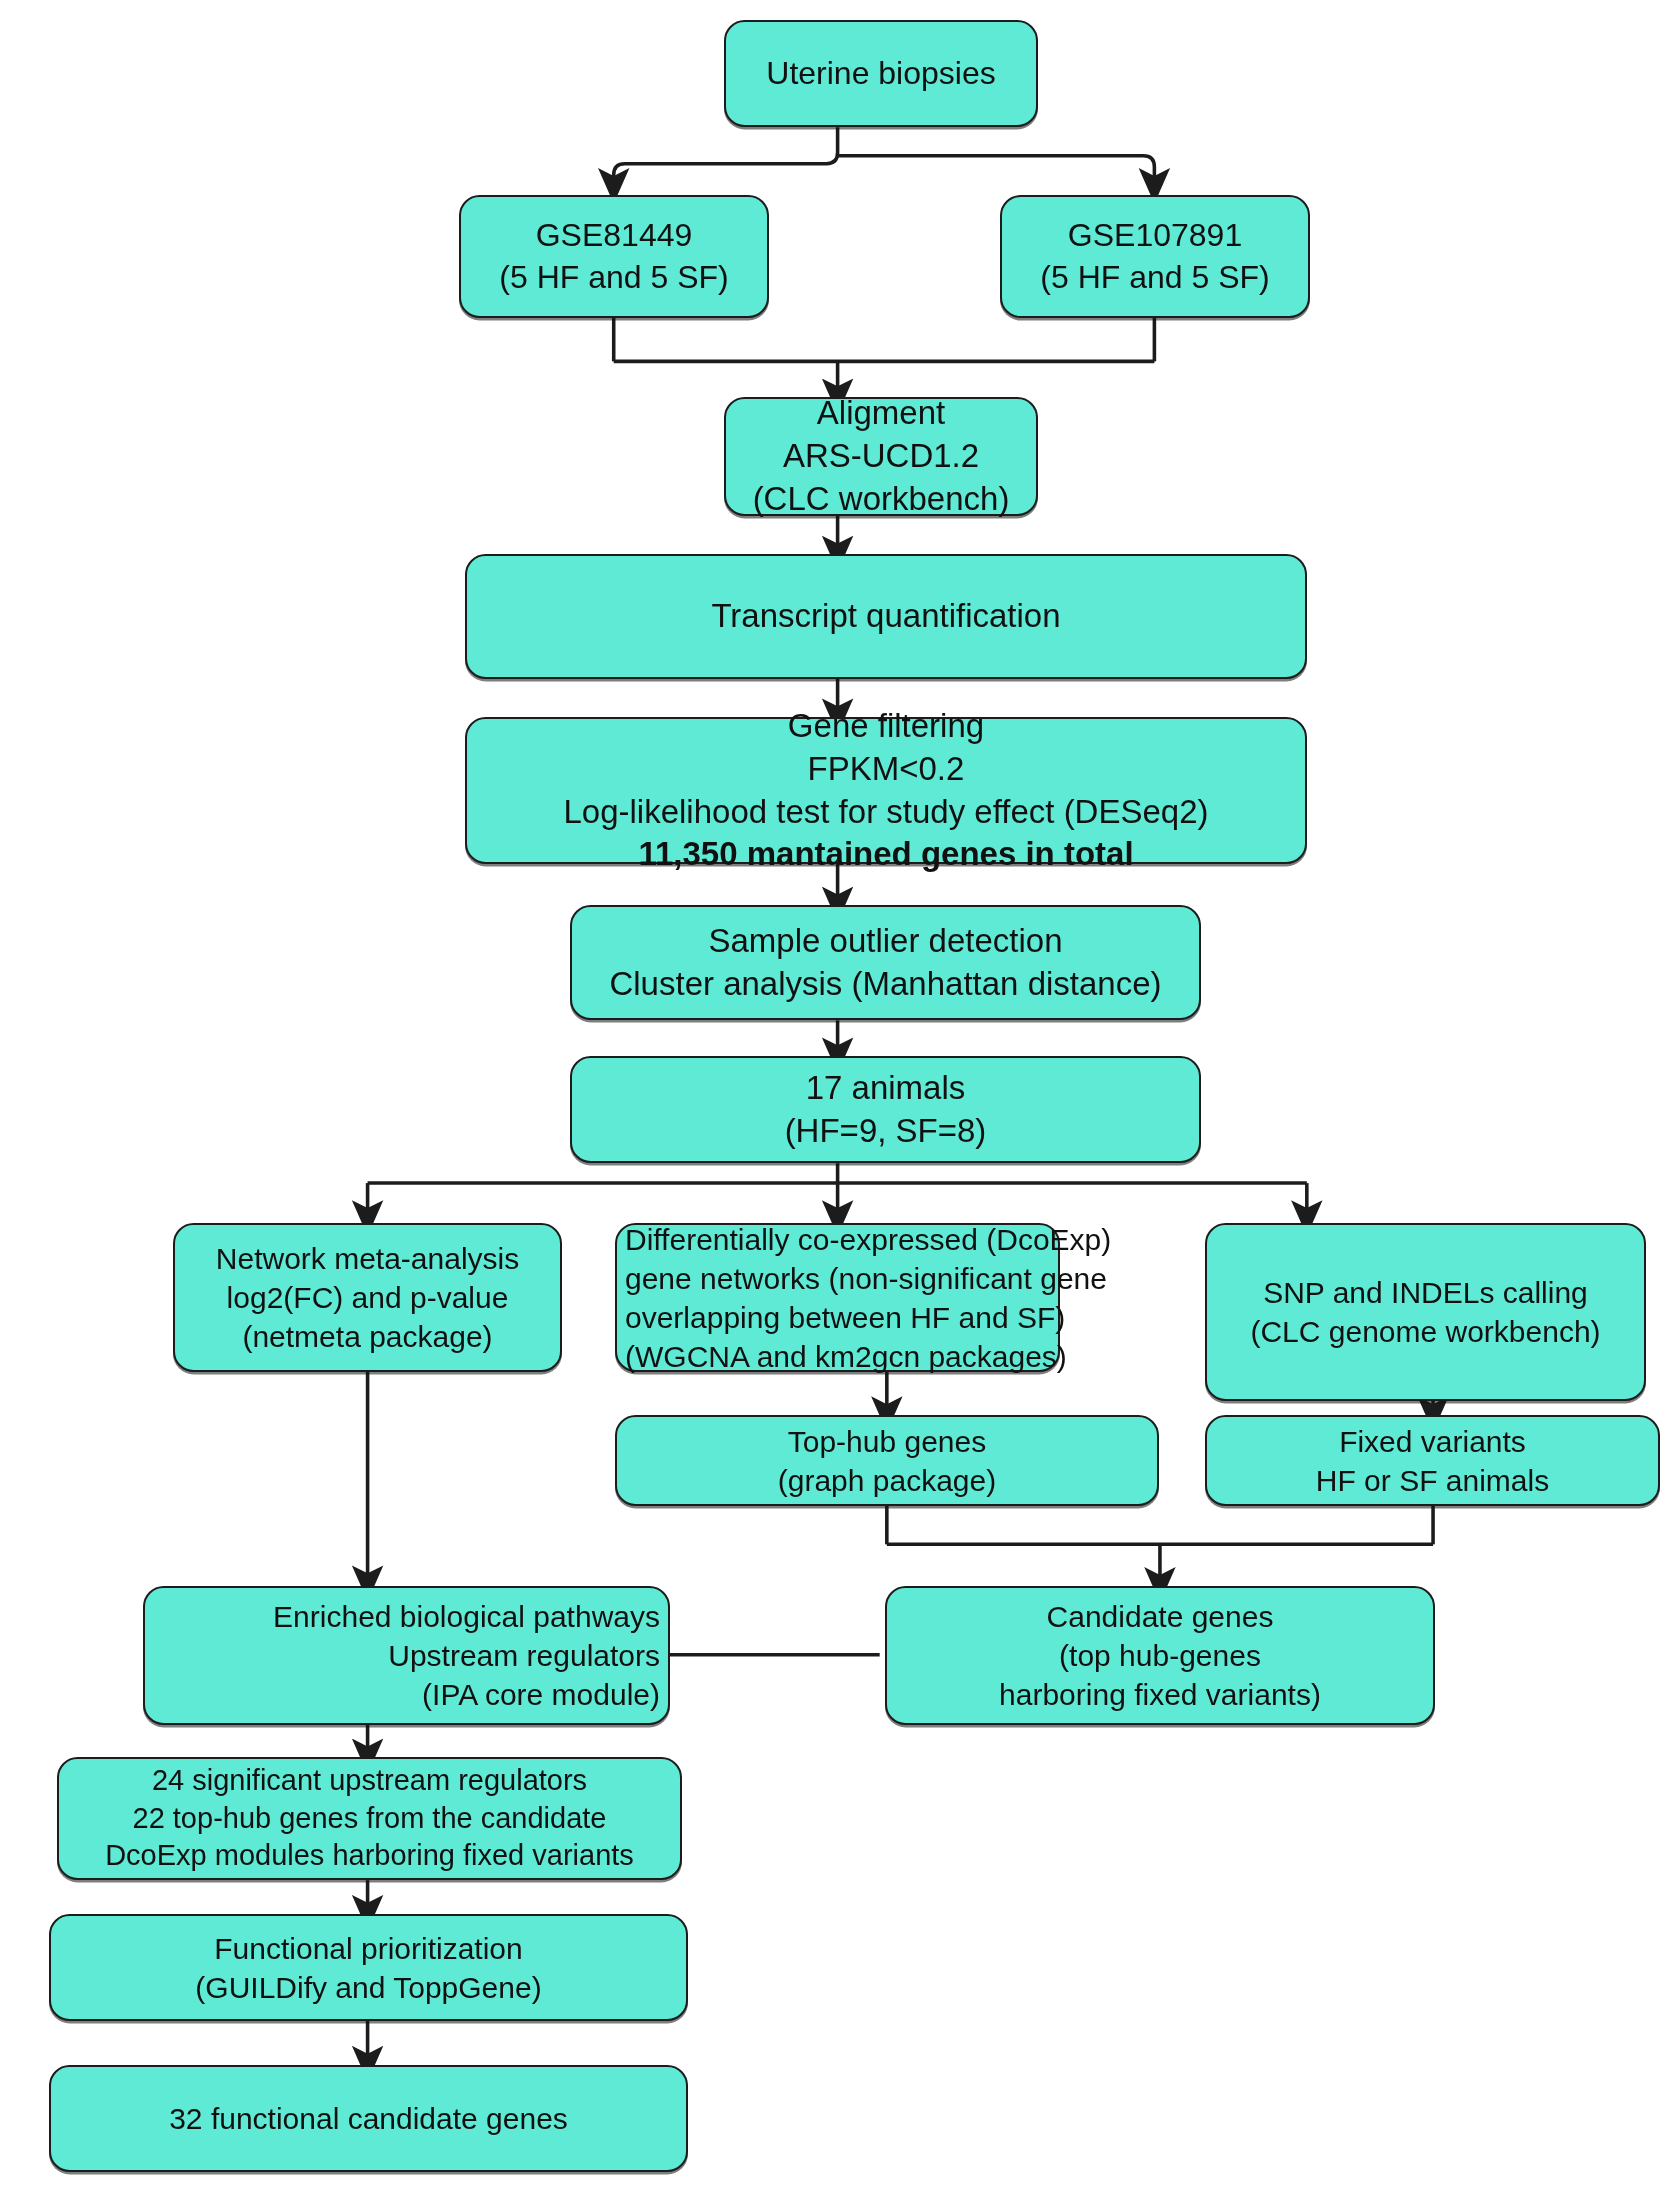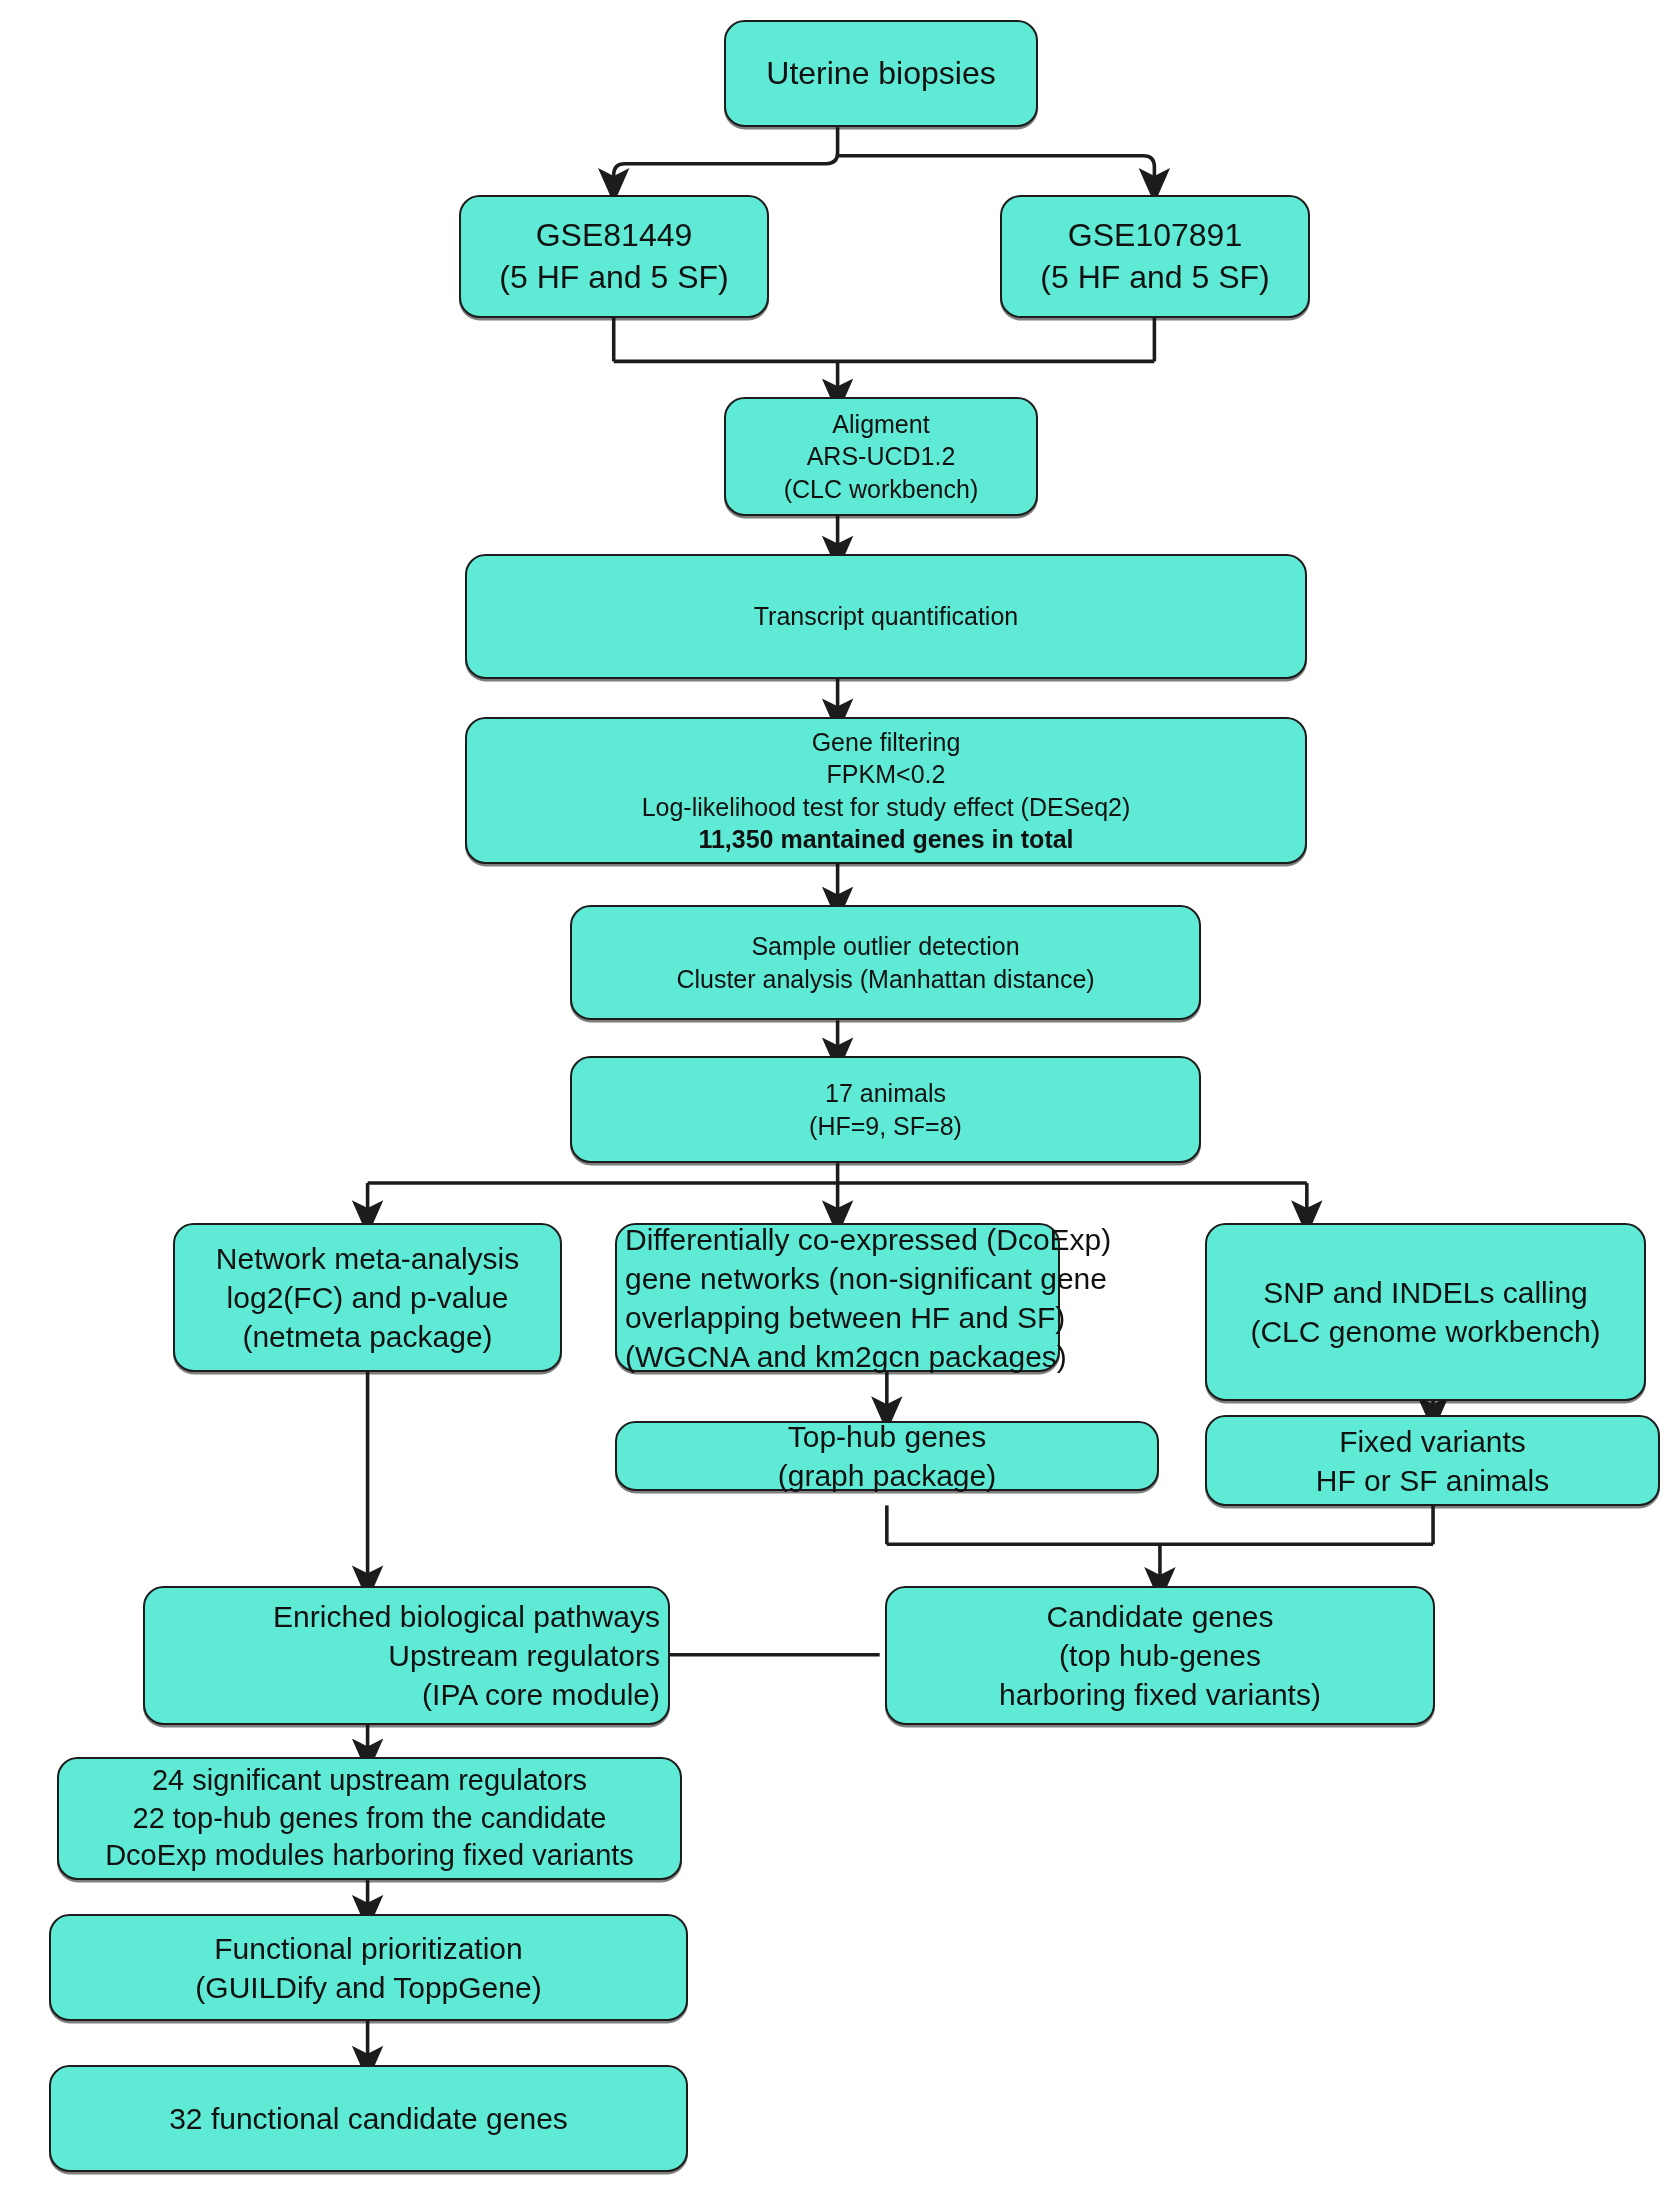--- a/index.html
+++ b/index.html
@@ -44,21 +44,21 @@
     width: 100%;
     padding: 0 8px;
     box-sizing: border-box;
   }
   .node .ln {
     display: block;
     line-height: 1.30;
     white-space: nowrap;
   }
   .f40 { font-size: 32px; }
-  .f39 { font-size: 25px; }
+  .f39 { font-size: 33px; }
   .f38 { font-size: 30px; }
   .f37 { font-size: 29px; }
   .bold { font-weight: bold; }
 </style>
 </head>
 <body>
 
 <div id="canvas">
 
   <svg id="wires" viewBox="0 0 2111 2777" width="1676" height="2205" xmlns="http://www.w3.org/2000/svg">
@@ -186,21 +186,21 @@
     </div>
   </div>
 
   <div class="node" style="left:1205px; top:1223px; width:441px; height:178px;">
     <div class="lines">
       <span class="ln f38">SNP and INDELs calling</span>
       <span class="ln f38">(CLC genome workbench)</span>
     </div>
   </div>
 
-  <div class="node" style="left:615px; top:1415px; width:544px; height:70px;margin-top:6px;">
+  <div class="node" style="left:615px; top:1415px; width:544px; height:91px;">
     <div class="lines">
       <span class="ln f38">Top-hub genes</span>
       <span class="ln f38">(graph package)</span>
     </div>
   </div>
 
   <div class="node" style="left:1205px; top:1415px; width:455px; height:91px;">
     <div class="lines">
       <span class="ln f38">Fixed variants</span>
       <span class="ln f38">HF or SF animals</span>

